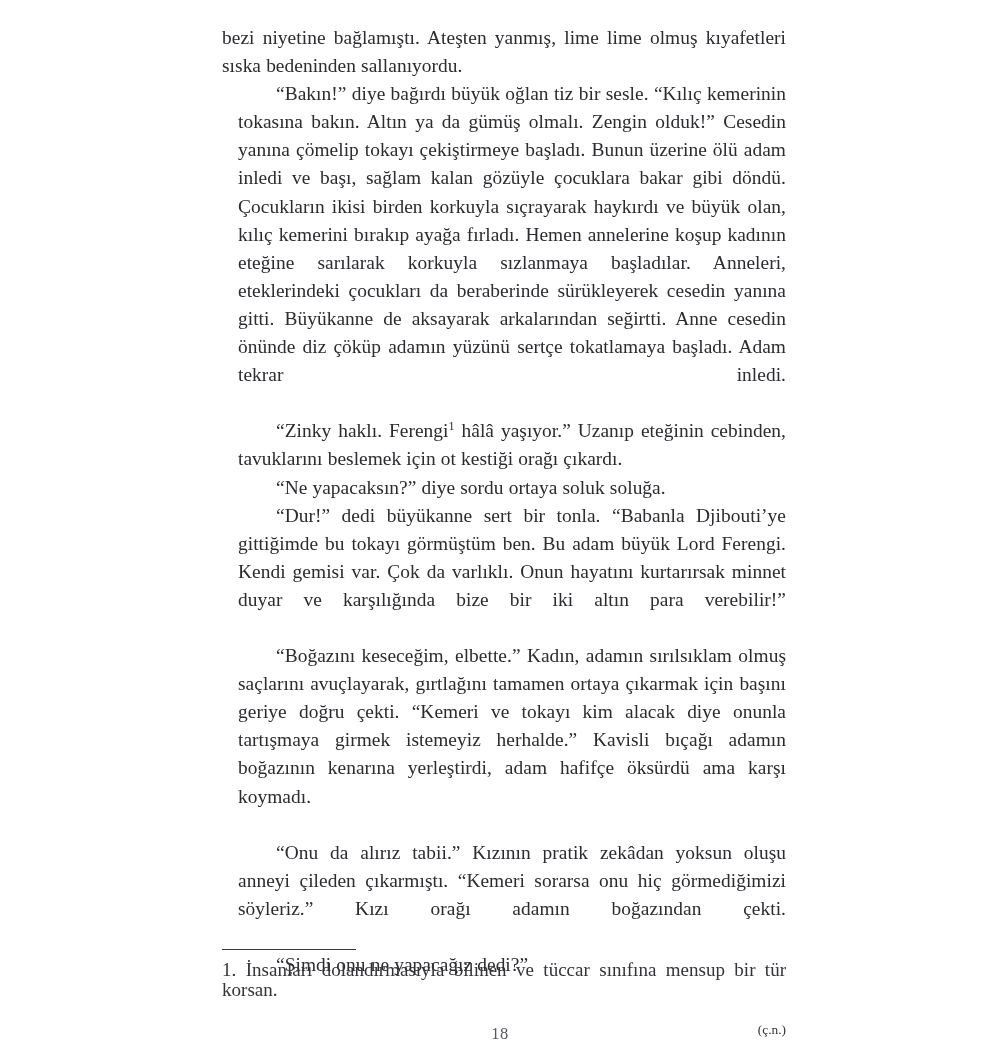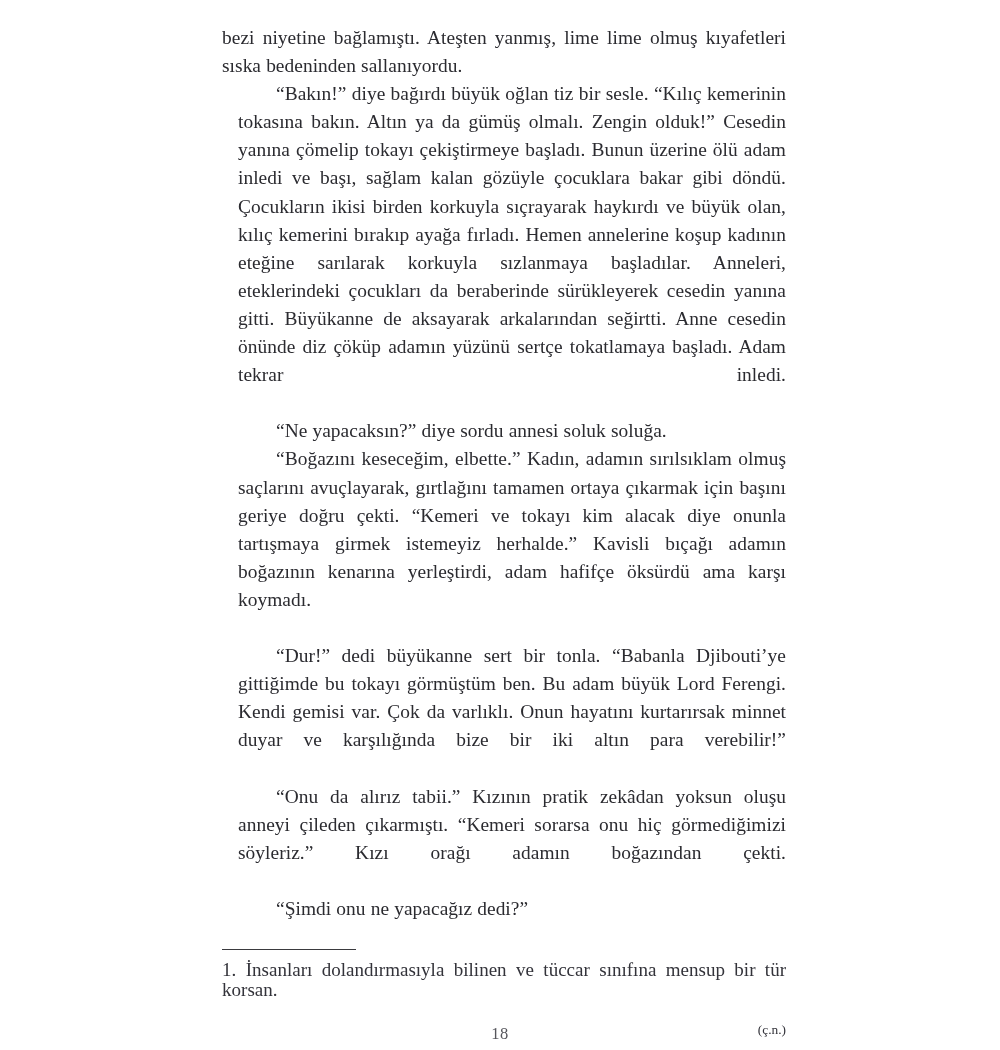--- a/index.html
+++ b/index.html
@@ -116,26 +116,29 @@
 <body>
 
 <div class="page">
 
   <div class="text-block">
 
     <p class="para no-stretch">bezi niyetine bağlamıştı. Ateşten yanmış, lime lime olmuş kıyafetleri sıska bedeninden sallanıyordu.</p>
 
     <p class="para indent">“Bakın!” diye bağırdı büyük oğlan tiz bir sesle. “Kılıç kemerinin tokasına bakın. Altın ya da gümüş olmalı. Zengin olduk!” Cesedin yanına çömelip tokayı çekiştirmeye başladı. Bunun üzerine ölü adam inledi ve başı, sağlam kalan gözüyle çocuklara bakar gibi döndü. Çocukların ikisi birden korkuyla sıçrayarak haykırdı ve büyük olan, kılıç kemerini bırakıp ayağa fırladı. Hemen annelerine koşup kadının eteğine sarılarak korkuyla sızlanmaya başladılar. Anneleri, eteklerindeki çocukları da beraberinde sürükleyerek cesedin yanına gitti. Büyükanne de aksayarak arkalarından seğirtti. Anne cesedin önünde diz çöküp adamın yüzünü sertçe tokatlamaya başladı. Adam tekrar inledi.</p>
 
+    <p class="para indent no-stretch">
+      <span>“Zinky haklı. Ferengi</span><sup class="fnref">1</sup><span> hâlâ yaşıyor.” Uzanıp eteğinin cebinden, tavuklarını beslemek için ot kestiği orağı çıkardı.</span>
+    </p>
 
-    <p class="para indent no-stretch">“Ne yapacaksın?” diye sordu annesi soluk soluğa.</p>
+    <p class="para indent no-stretch">“Ne yapacaksın?” diye sordu ortaya soluk soluğa.</p>
+
+    <p class="para indent">“Dur!” dedi büyükanne sert bir tonla. “Babanla Djibouti’ye gittiğimde bu tokayı görmüştüm ben. Bu adam büyük Lord Ferengi. Kendi gemisi var. Çok da varlıklı. Onun hayatını kurtarırsak minnet duyar ve karşılığında bize bir iki altın para verebilir!”</p>
 
     <p class="para indent">“Boğazını keseceğim, elbette.” Kadın, adamın sırılsıklam olmuş saçlarını avuçlayarak, gırtlağını tamamen ortaya çıkarmak için başını geriye doğru çekti. “Kemeri ve tokayı kim alacak diye onunla tartışmaya girmek istemeyiz herhalde.” Kavisli bıçağı adamın boğazının kenarına yerleştirdi, adam hafifçe öksürdü ama karşı koymadı.</p>
-
-    <p class="para indent">“Dur!” dedi büyükanne sert bir tonla. “Babanla Djibouti’ye gittiğimde bu tokayı görmüştüm ben. Bu adam büyük Lord Ferengi. Kendi gemisi var. Çok da varlıklı. Onun hayatını kurtarırsak minnet duyar ve karşılığında bize bir iki altın para verebilir!”</p>
 
 
     <p class="para indent">“Onu da alırız tabii.” Kızının pratik zekâdan yoksun oluşu anneyi çileden çıkarmıştı. “Kemeri sorarsa onu hiç görmediğimizi söyleriz.” Kızı orağı adamın boğazından çekti.</p>
 
     <p class="para indent no-stretch">“Şimdi onu ne yapacağız dedi?”</p>
 
   </div>
 
   <div class="footnote-zone">
     <div class="footnote-rule"></div>

